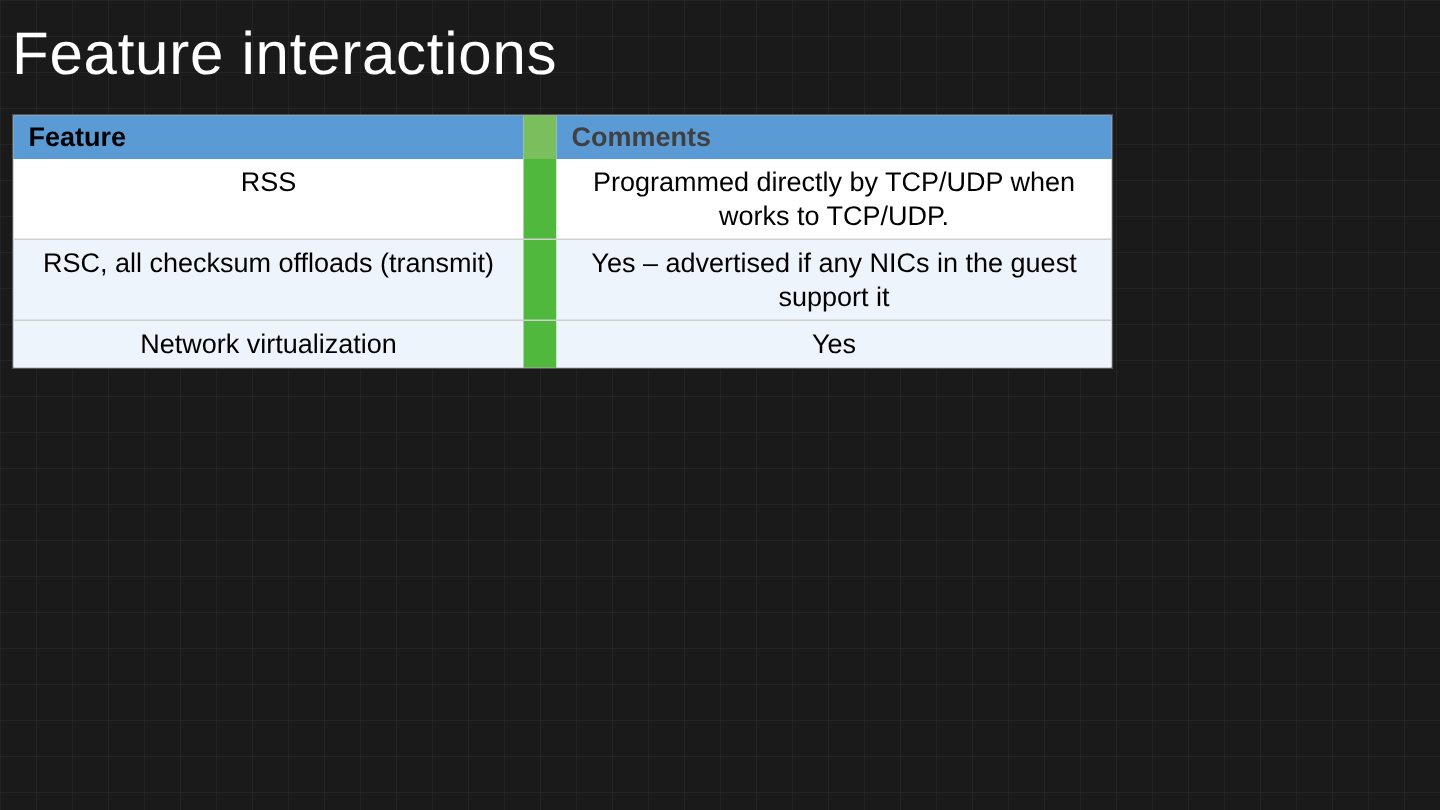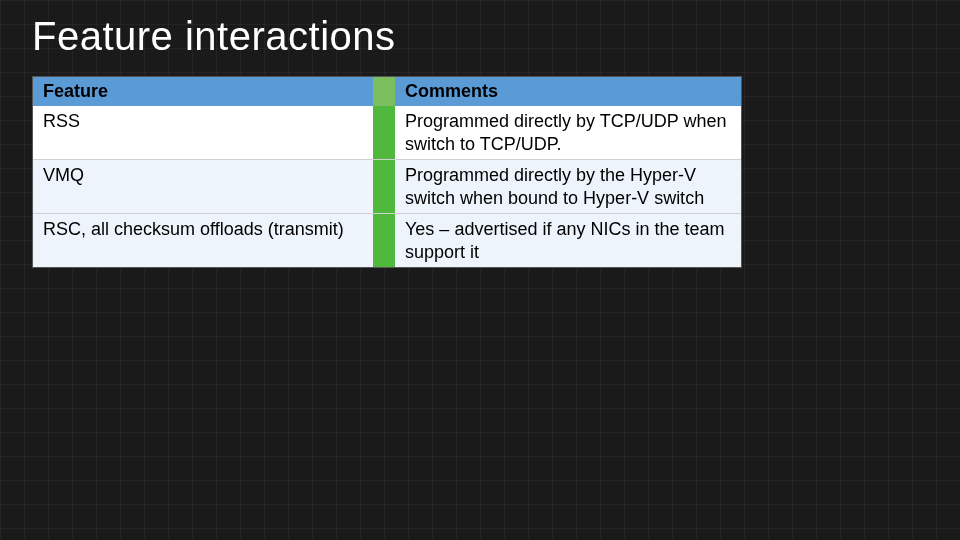--- a/index.html
+++ b/index.html
@@ -12,21 +12,21 @@
       linear-gradient(rgba(60,60,60,0.3) 1px, transparent 1px),
       linear-gradient(90deg, rgba(60,60,60,0.3) 1px, transparent 1px);
     background-size: 24px 24px;
     font-family: "Segoe UI", Arial, sans-serif;
     overflow: hidden;
   }
   .slide {
     width: 764px;
     height: 540px;
     box-sizing: border-box;
-    padding: 14px 22px 20px 32px;
+    padding: 14px 22px 20px 8px;
   }
   .title {
     color: #ffffff;
     font-size: 40px;
     font-weight: 300;
     letter-spacing: 0.5px;
     margin: 0 0 18px 0;
     line-height: 1.1;
   }
   .tbl-wrap {
@@ -43,24 +43,25 @@
     text-align: left;
     font-weight: 700;
     padding: 4px 10px;
     vertical-align: top;
     margin-top: 16px;
   }
   td {
     padding: 4px 10px;
     vertical-align: top;
     line-height: 1.25;
+    text-align: center;
   }
   tr.header th.colA { background: #5b9bd5; color: #000; }
   tr.header th.colB { background: #7bbe5e; width: 22px; padding:0;}
-  tr.header th.colC { background: #5b9bd5; color: #000000; }
+  tr.header th.colC { background: #5b9bd5; color: #404040; }
   tr.alt td.colA, tr.alt td.colC { background: #eef4fb; }
   tr.norm td.colA, tr.norm td.colC { background: #ffffff; }
   td.colA { width: 320px; }
   td.colB { width: 22px; padding:0; }
   td.colC { }
   .green  { background: #4fb83d; }
   .red    { background: #d9272e; }
   .yellow { background: #f5e94a; }
   tr { border-bottom: 1px solid #d0d0d0; }
   tr:last-child { border-bottom: none; }
@@ -77,28 +78,28 @@
           <tr class="header">
         <th class="colA">Feature</th>
         <th class="colB"></th>
         <th class="colC">Comments</th>
       </tr>
       </tbody>
         <tbody id="rows">
           <tr class="norm">
             <td class="colA">RSS</td>
             <td class="colB green"></td>
-            <td class="colC">Programmed directly by TCP/UDP when switch to TCP/UDP.</td>
-          </tr>
-          <tr class="alt">
-            <td class="colA">VMQ</td>
-            <td class="colB green"></td>
-            <td class="colC">Programmed directly by the Hyper-V switch when bound to Hyper-V switch</td>
+            <td class="colC">Programmed directly by TCP/UDP when works to TCP/UDP.</td>
           </tr>
           <tr class="alt">
             <td class="colA">RSC, all checksum offloads (transmit)</td>
             <td class="colB green"></td>
-            <td class="colC">Yes – advertised if any NICs in the team support it</td>
+            <td class="colC">Yes – advertised if any NICs in the guest support it</td>
+          </tr>
+          <tr class="alt">
+            <td class="colA">Network virtualization</td>
+            <td class="colB green"></td>
+            <td class="colC">Yes</td>
           </tr>
         </tbody>
     </table>
   </div>
 </div>
 
 </body></html>

